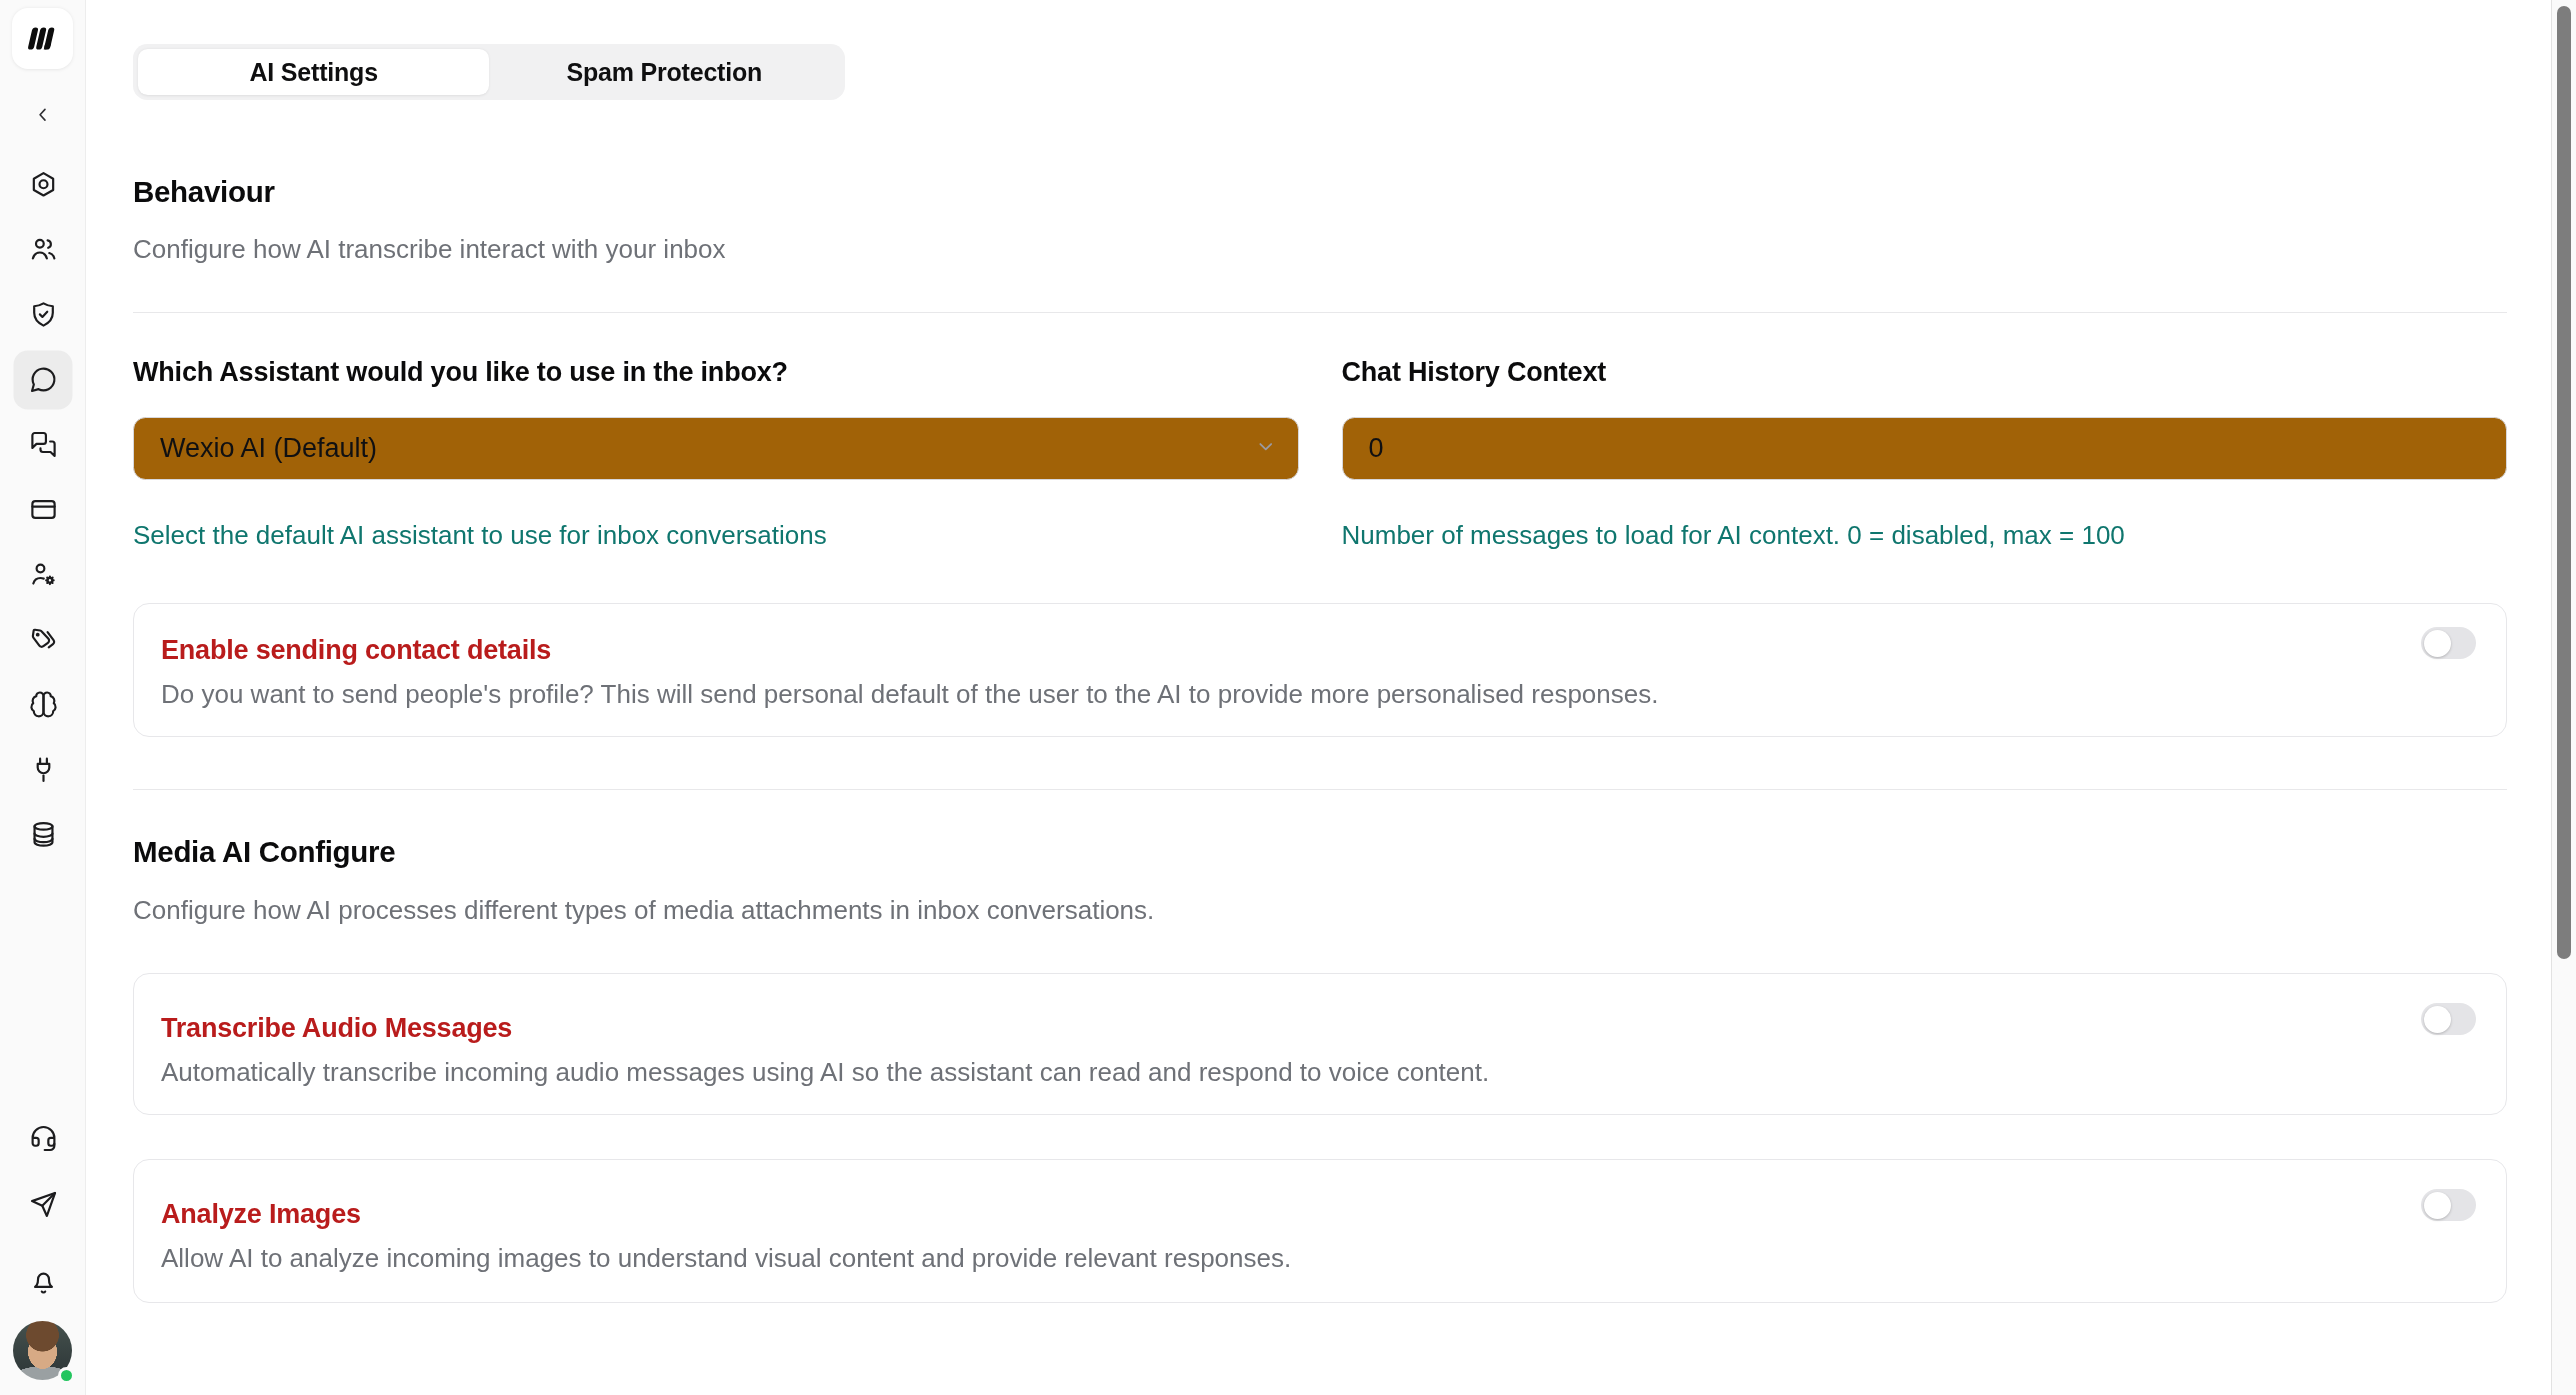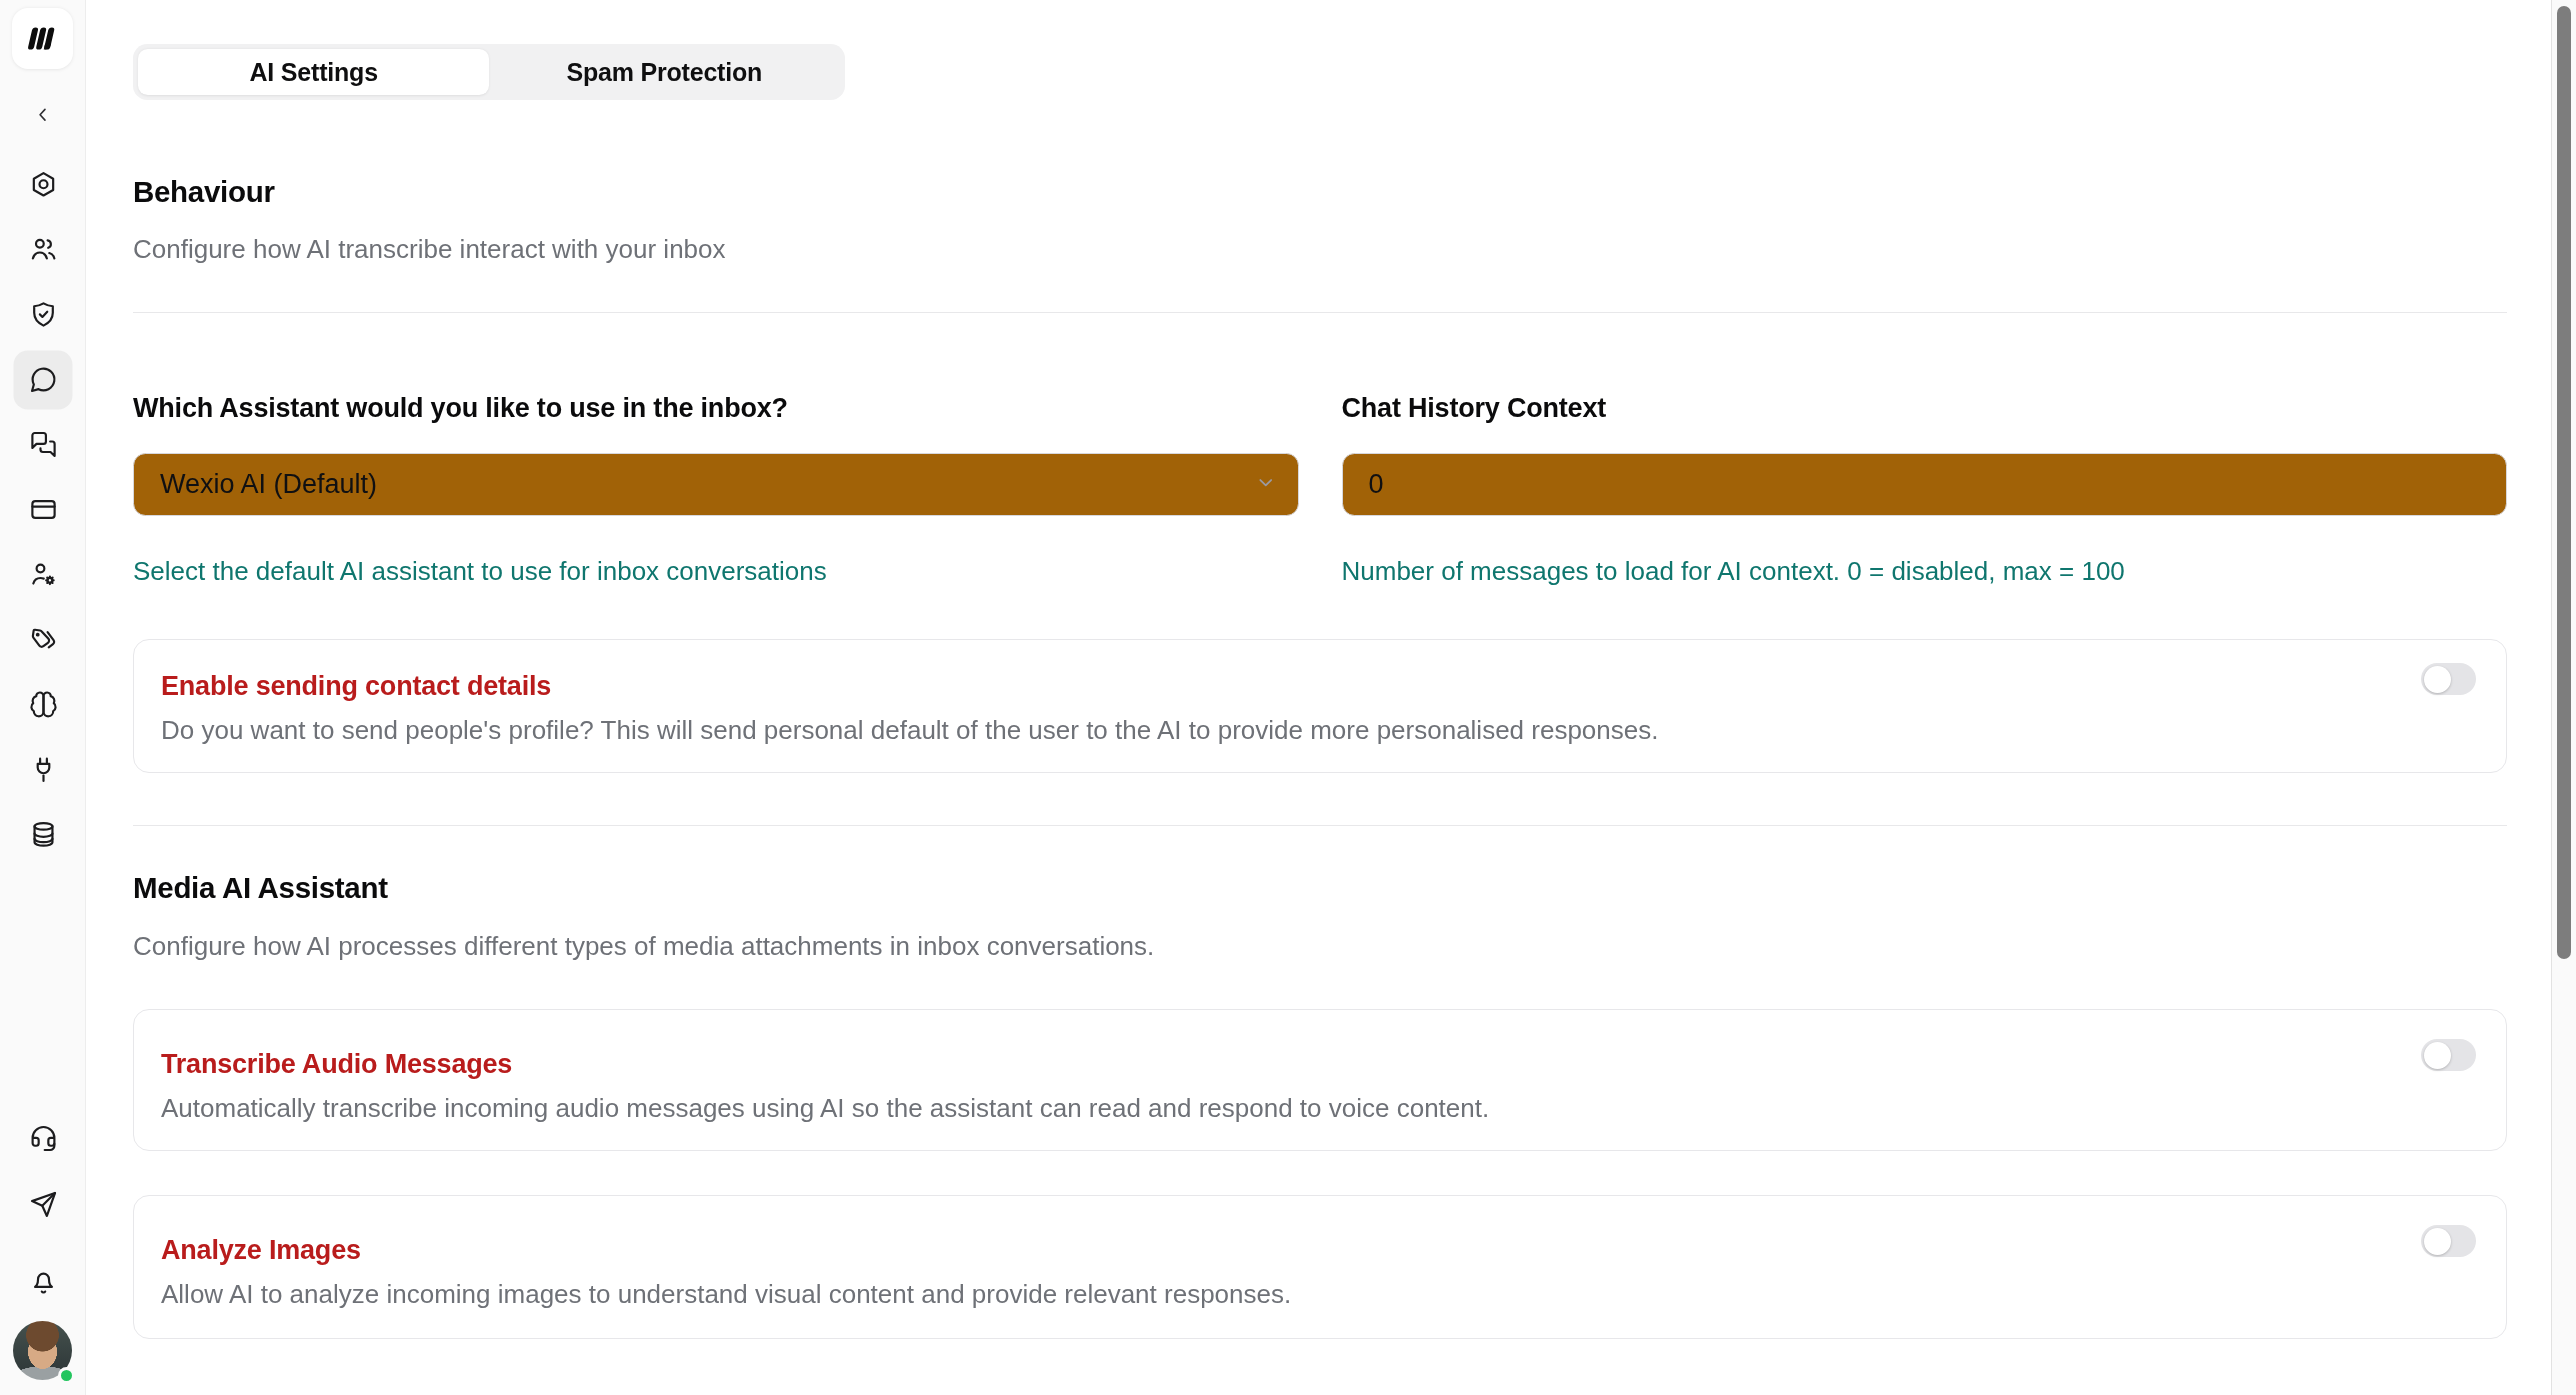--- a/index.html
+++ b/index.html
@@ -97,21 +97,21 @@
   }
   .tab.active { background:#ffffff; box-shadow:0 0.9px 2.7px rgba(0,0,0,.08); }
 
   
   .section-title { margin-top:75px; font-size:29.5px; font-weight:700; letter-spacing:-0.3px; color:#0b0b0c; }
   .section-title.media { margin-top:45px; }
   .section-sub { margin-top:12.5px; font-size:26px; line-height:32px; color:#6e7177; }
   .divider { border:none; border-top:0.9px solid #e8e8ea; margin:47px 0 0 0; width:100%; }
 
   .grid2 { display:grid; grid-template-columns:1fr 1fr; column-gap:43px; margin-top:43px; }
-  .field-label { font-size:27px; font-weight:700; letter-spacing:-0.2px; line-height:32px; color:#0b0b0c;margin-top:36px; }
+  .field-label { font-size:27px; font-weight:700; letter-spacing:-0.2px; line-height:32px; color:#0b0b0c; }
   .control {
     position:relative; margin-top:29px; height:63px;
     border:0.9px solid #d7d7dc; border-radius:12.5px; background:#a16207;
     display:flex; align-items:center; padding:0 63px 0 26px;
     font-size:27px; color:#101012; width:100%; cursor:pointer;
   }
   input.control {
     font-family:"Liberation Sans",sans-serif; outline:none; cursor:text;
     display:block; padding:0 26px;
   }
@@ -305,21 +305,21 @@
         <div class="card contact">
           <div class="card-title">Enable sending contact details</div>
           <div class="card-desc">Do you want to send people's profile? This will send personal default of the user to the AI to provide more personalised responses.</div>
           <div class="toggle" role="switch" aria-checked="false">
             <div class="knob"></div>
           </div>
         </div>
 
         <hr class="divider" style="margin-top:52px;">
 
-        <h2 class="section-title media">Media AI Assistant</h2>
+        <h2 class="section-title media">Media AI Configure</h2>
         <div class="section-sub" style="margin-top:11.6px;">Configure how AI processes different types of media attachments in inbox conversations.</div>
 
         <div class="card media1">
           <div class="card-title">Transcribe Audio Messages</div>
           <div class="card-desc">Automatically transcribe incoming audio messages using AI so the assistant can read and respond to voice content.</div>
           <div class="toggle" role="switch" aria-checked="false">
             <div class="knob"></div>
           </div>
         </div>
 

